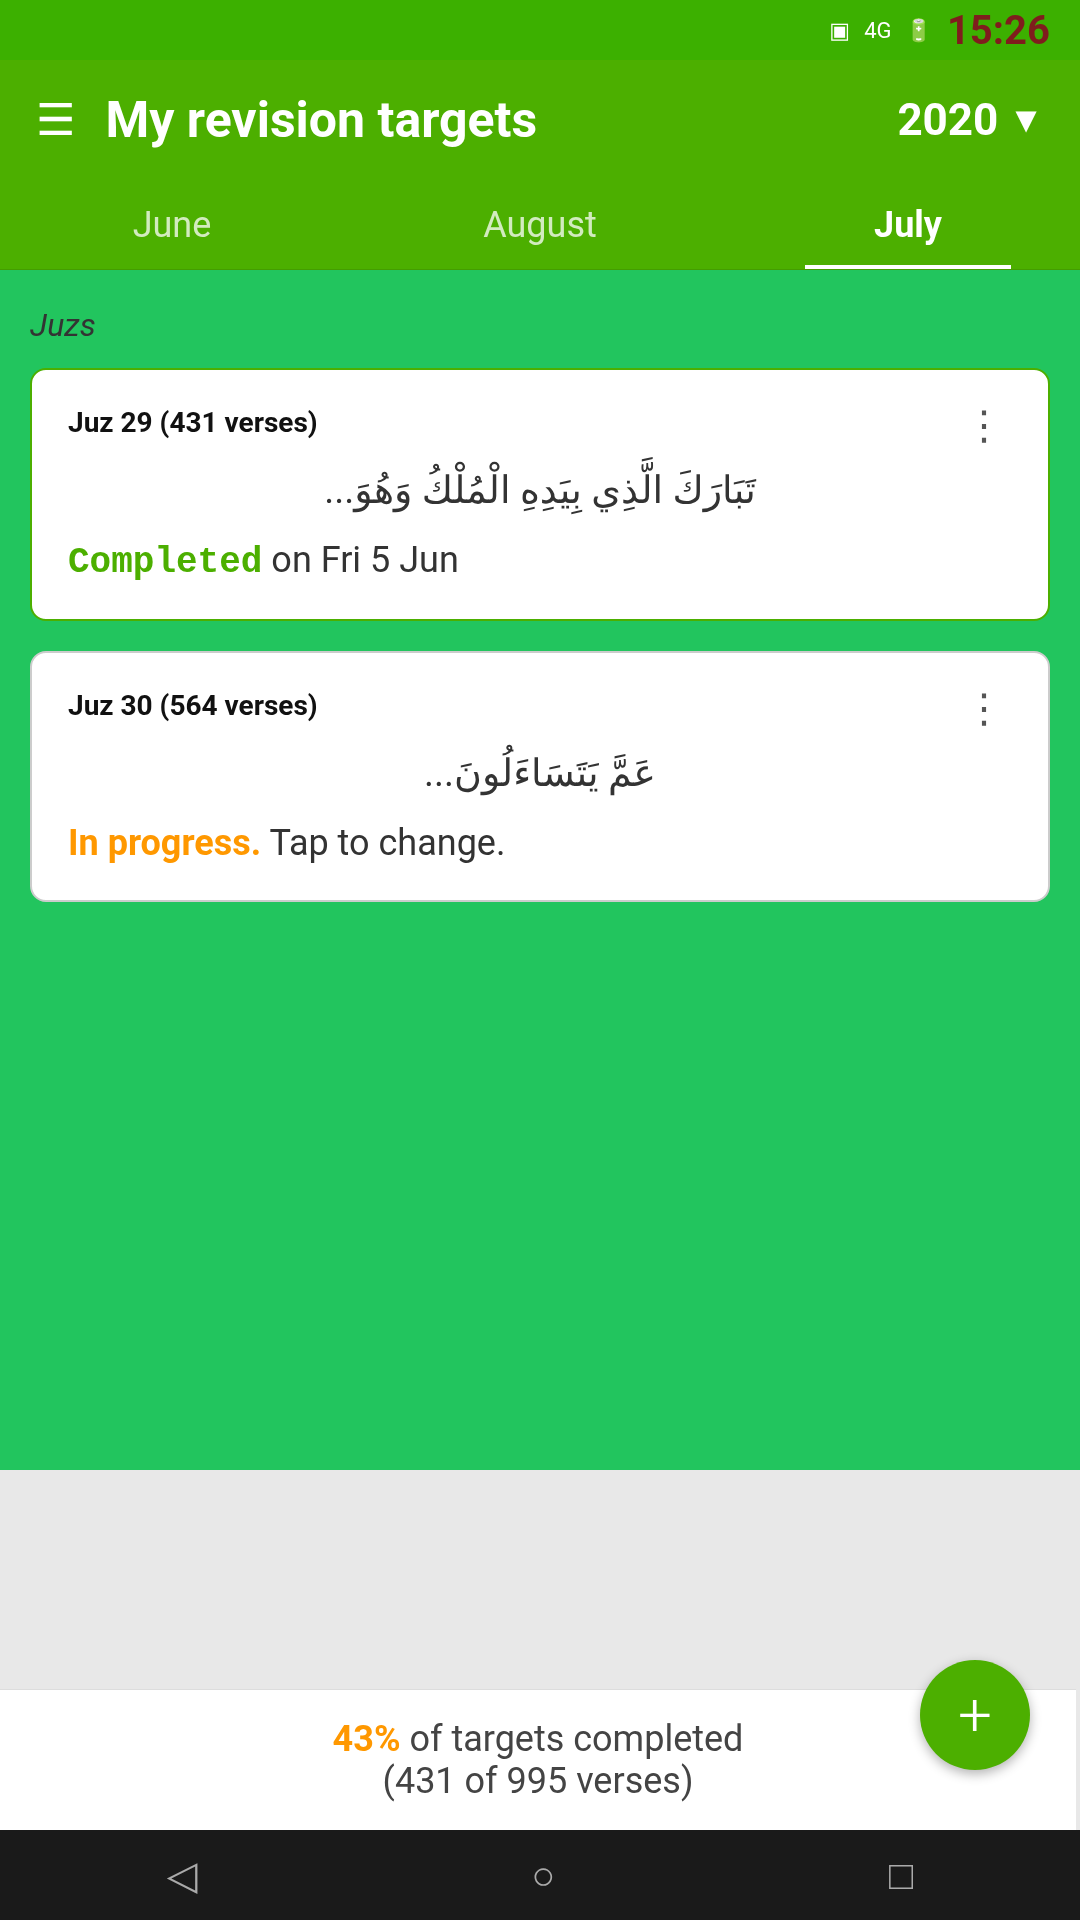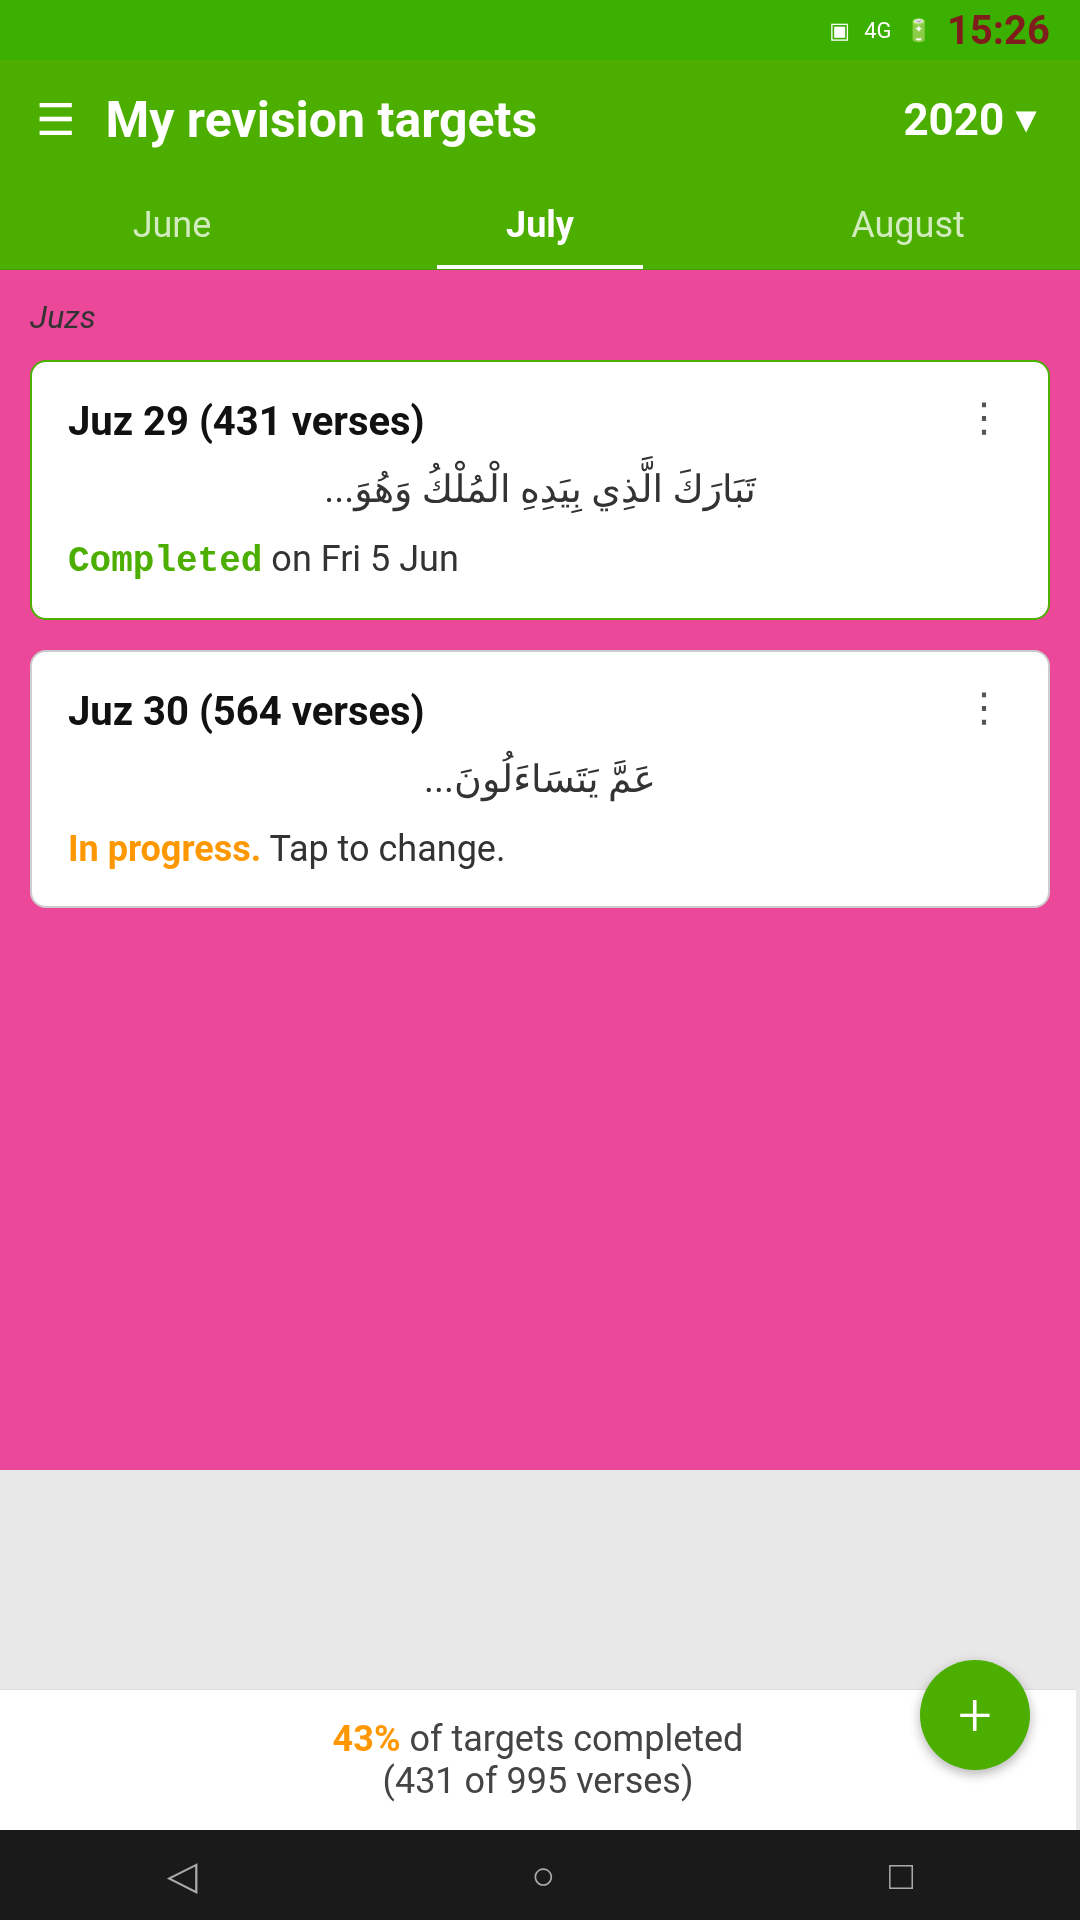--- a/index.html
+++ b/index.html
@@ -58,21 +58,21 @@
     .app-bar-title {
       color: white;
       font-size: 50px;
       font-weight: bold;
       flex: 1;
       text-align: left;
     }
     .year-selector {
       display: flex;
       align-items: center;
-      gap: 4px;
+      gap: 10px;
       cursor: pointer;
     }
     .year-text {
       color: white;
       font-size: 44px;
       font-weight: bold;
     }
     .dropdown-arrow {
       color: white;
       font-size: 36px;
@@ -109,22 +109,22 @@
       position: absolute;
       bottom: 0;
       left: 20%;
       width: 60%;
       height: 4px;
       background: white;
     }
 
     
     .content {
-      padding: 28px 30px;
-      background: #ec4899;
+      padding: 36px 30px;
+      background: #22c55e;
       min-height: 1200px;
     }
 
     .section-label {
       font-size: 32px;
       color: #333;
       margin-bottom: 24px;
       font-style: italic;
     }
 
@@ -143,21 +143,21 @@
     .juz-card.in-progress {
       border: 2px solid #ccc;
     }
     .juz-card-header {
       display: flex;
       justify-content: space-between;
       align-items: flex-start;
       margin-bottom: 16px;
     }
     .juz-title {
-      font-size: 40px;
+      font-size: 28px;
       font-weight: bold;
       color: #111;
     }
     .more-icon {
       font-size: 40px;
       color: #555;
       cursor: pointer;
       line-height: 1;
       padding: 0 8px;
     }
@@ -261,25 +261,25 @@
   <div class="year-selector">
     <span class="year-text">2020</span>
     <span class="dropdown-arrow">▼</span>
   </div>
 </div>
 
 <div class="month-tabs">
   <div class="month-tab">
     <span>June</span>
   </div>
+  <div class="month-tab">
+    <span>August</span>
+  </div>
   <div class="month-tab active">
     <span>July</span>
-  </div>
-  <div class="month-tab">
-    <span>August</span>
   </div>
 </div>
 
 <div class="content">
   <div class="section-label">Juzs</div>
 
   <div class="juz-card completed">
     <div class="juz-card-header">
       <span class="juz-title">Juz 29 (431 verses)</span>
       <span class="more-icon">⋮</span>

